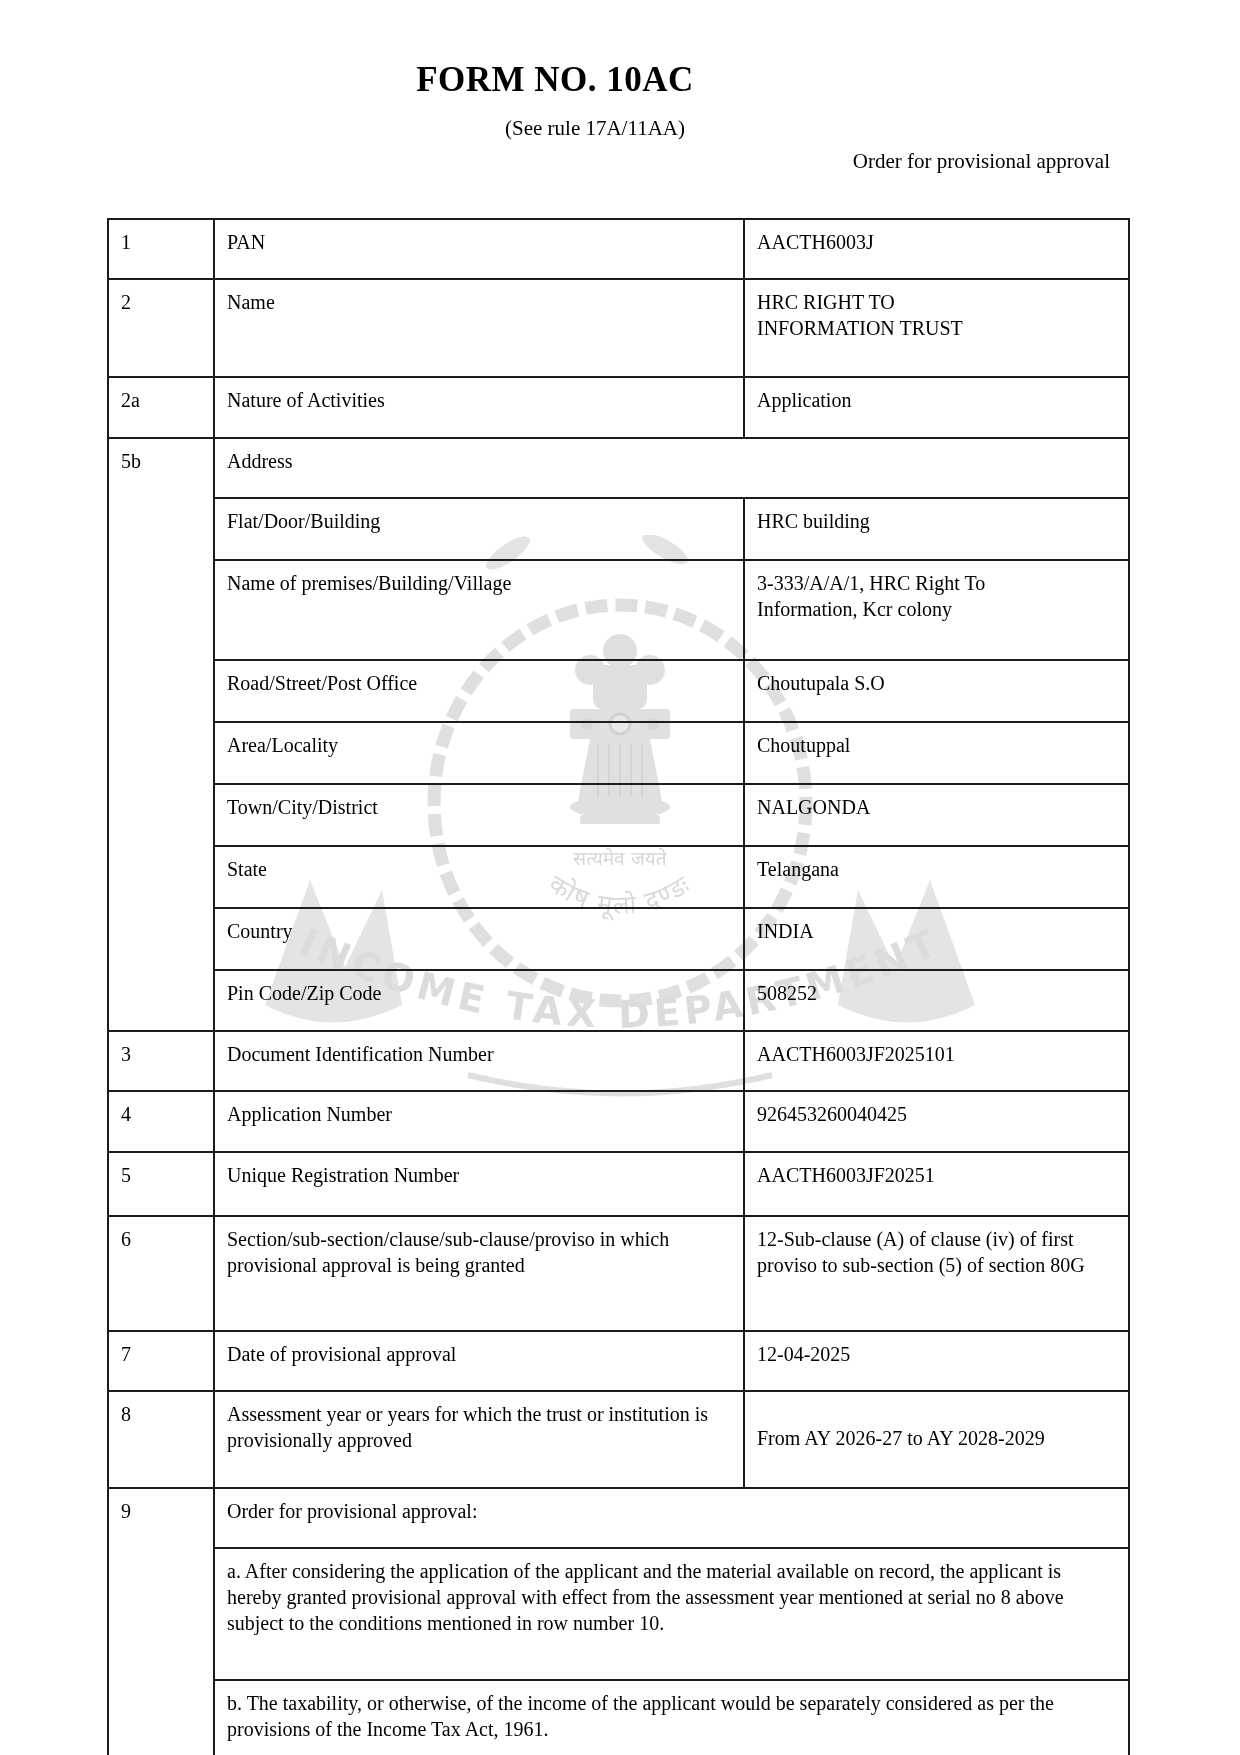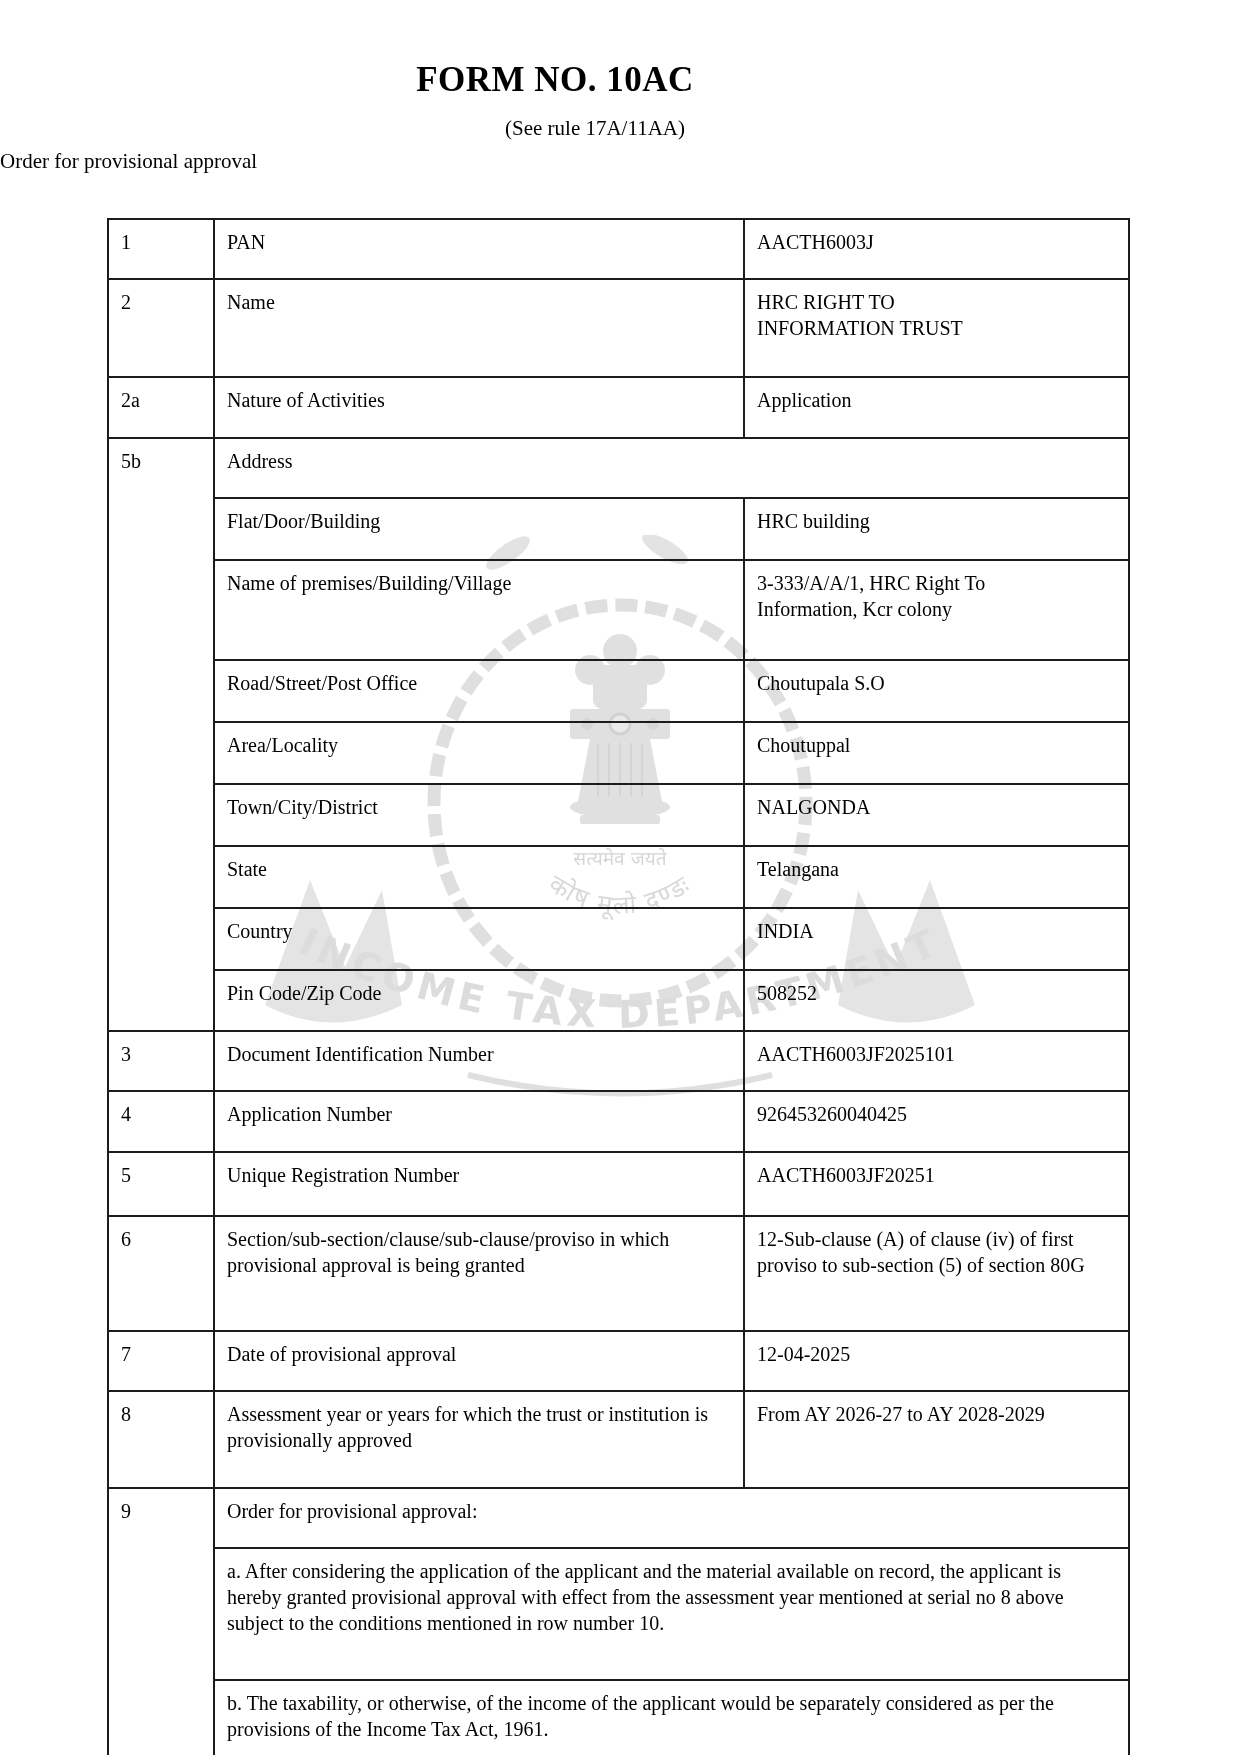--- a/index.html
+++ b/index.html
@@ -9,21 +9,21 @@
     overflow:hidden;
   }
   .doc-title{
     position:absolute;top:44px;left:0;width:1110px;text-align:center;
     font-size:35px;font-weight:bold;letter-spacing:.5px;margin-top:16px;
   }
   .doc-rule{
     position:absolute;top:116px;left:0;width:1110px;text-align:center;font-size:21px;margin-left:40px;
   }
   .doc-subtitle{
-    position:absolute;top:149px;left:0;width:1110px;text-align:left;font-size:21px;
+    position:absolute;top:149px;left:0;width:1110px;text-align:right;font-size:21px;
   }
   .watermark{
     position:absolute;left:250px;top:535px;width:740px;height:580px;
     pointer-events:none;z-index:0;
   }
   table.form{
     position:absolute;left:107px;top:218px;width:1021px;z-index:1;
     border-collapse:collapse;table-layout:fixed;background:transparent;
   }
   table.form td{
@@ -32,21 +32,21 @@
     overflow:hidden;word-wrap:break-word;
   }
   td.num{padding-left:10px;}
   
   tr.h44 td{height:44px}tr.h45 td{height:45px}tr.h46 td{height:46px}
   tr.h48 td{height:48px}tr.h80 td{height:80px}tr.h81 td{height:81px}
   tr.h82 td{height:82px}tr.h84 td{height:84px}tr.h99 td{height:99px}
   tr.h116 td{height:116px}
   .nw230{display:inline-block;max-width:230px;font-family:Liberation Serif, serif;}
   .nw250{display:inline-block;max-width:250px;}
-  .nw290{display:inline-block;max-width:290px;}
+  .nw290{display:inline-block;max-width:290px;margin-top:24px;}
   .wm-txt{font-family:"DejaVu Sans",sans-serif;}
 </style>
 </head>
 <body>
 
 <svg class="watermark" viewBox="0 0 740 580">
   <defs>
     <path id="arcBig" d="M 55 420 Q 370 565 685 420" fill="none"></path>
     <path id="arcSmall" d="M 295 352 Q 370 405 445 352" fill="none"></path>
   </defs>

